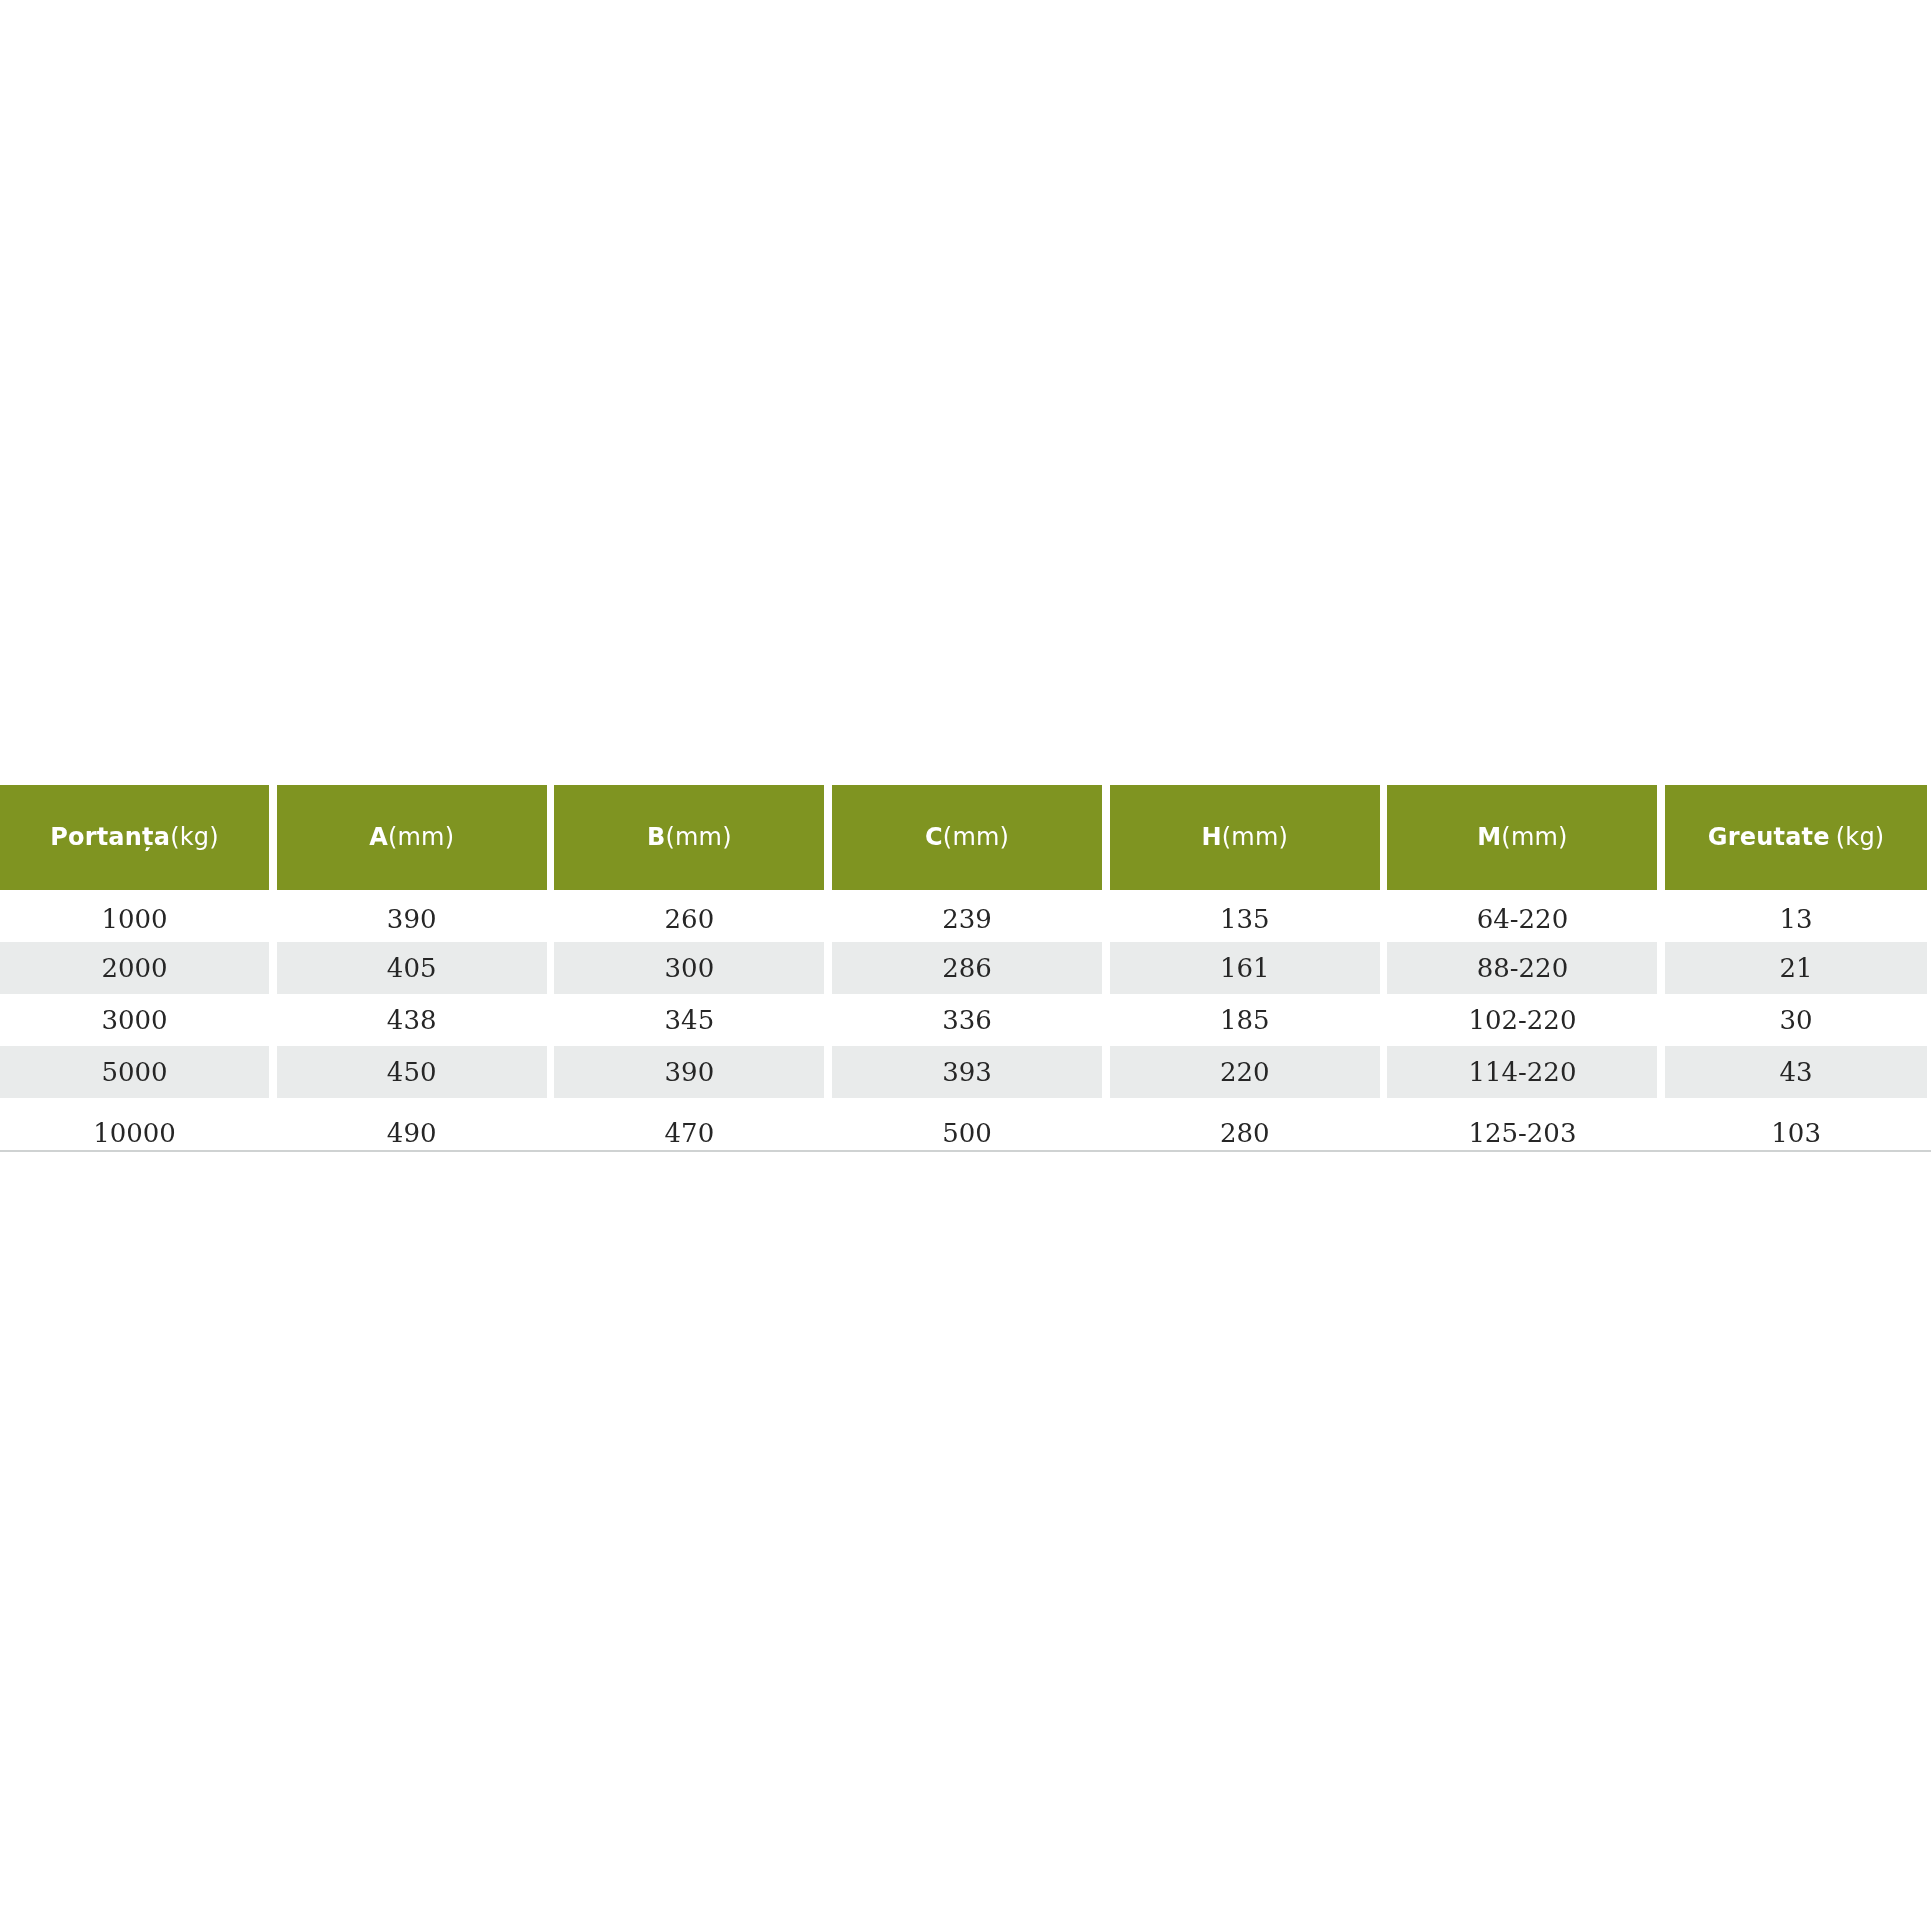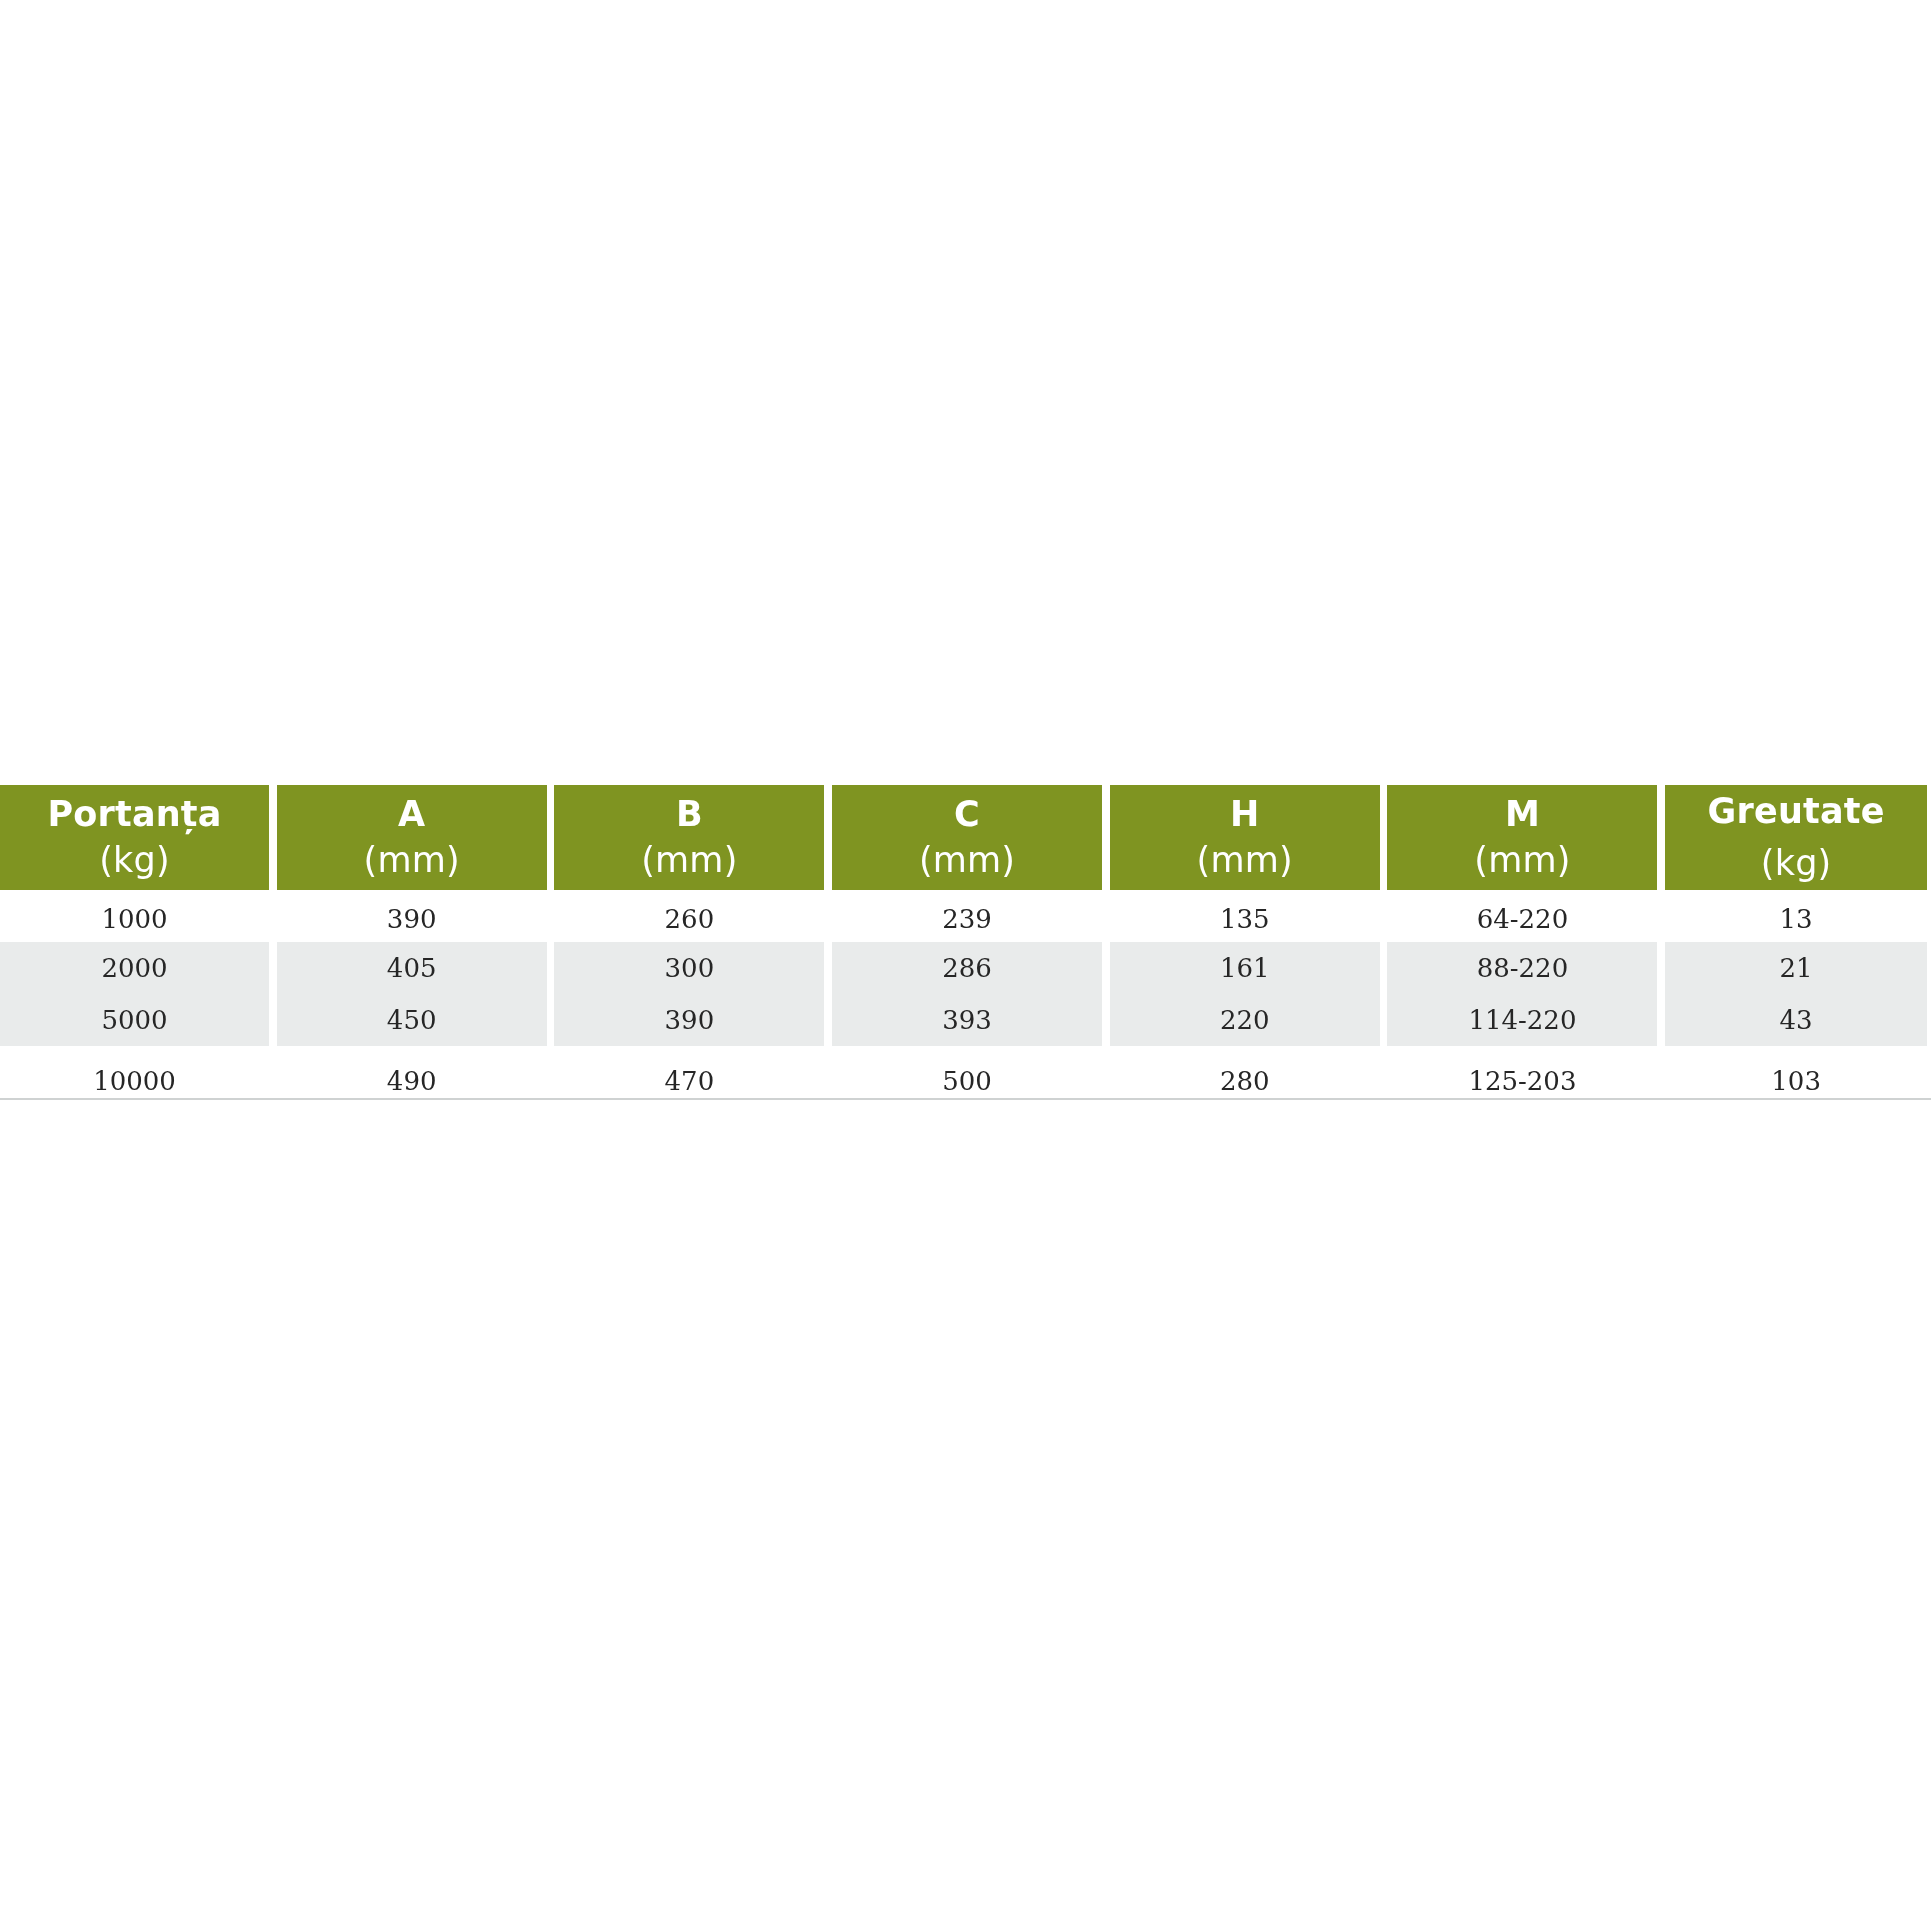--- a/index.html
+++ b/index.html
@@ -28,24 +28,24 @@
   .thead {
     display: flex;
     width: 100%;
     height: 105px;
   }
   .th {
     background: #7F9421;
     color: #FFFFFF;
     font-family: "DejaVu Sans", sans-serif;
     font-weight: bold;
-    font-size: 35px;
+    font-size: 24px;
     line-height: 1.30;
     display: flex;
-    flex-direction: column;
+    flex-direction: row;
     align-items: center;
     justify-content: center;
     box-sizing: border-box;
     margin-right: 7.7px;
     letter-spacing: 0.2px;
     text-align: center;
   }
   .th:last-child { margin-right: 0; gap: 6px; }
   .th .unit { font-weight: normal; }
 
@@ -144,20 +144,29 @@
       <div class="tr alt">
         <div class="td c0">2000</div>
         <div class="td c1">405</div>
         <div class="td c2">300</div>
         <div class="td c3">286</div>
         <div class="td c4">161</div>
         <div class="td c5">88-220</div>
         <div class="td c6">21</div>
       </div>
 
+      <div class="tr">
+        <div class="td c0">3000</div>
+        <div class="td c1">438</div>
+        <div class="td c2">345</div>
+        <div class="td c3">336</div>
+        <div class="td c4">185</div>
+        <div class="td c5">102-220</div>
+        <div class="td c6">30</div>
+      </div>
 
       <div class="tr alt">
         <div class="td c0">5000</div>
         <div class="td c1">450</div>
         <div class="td c2">390</div>
         <div class="td c3">393</div>
         <div class="td c4">220</div>
         <div class="td c5">114-220</div>
         <div class="td c6">43</div>
       </div>

